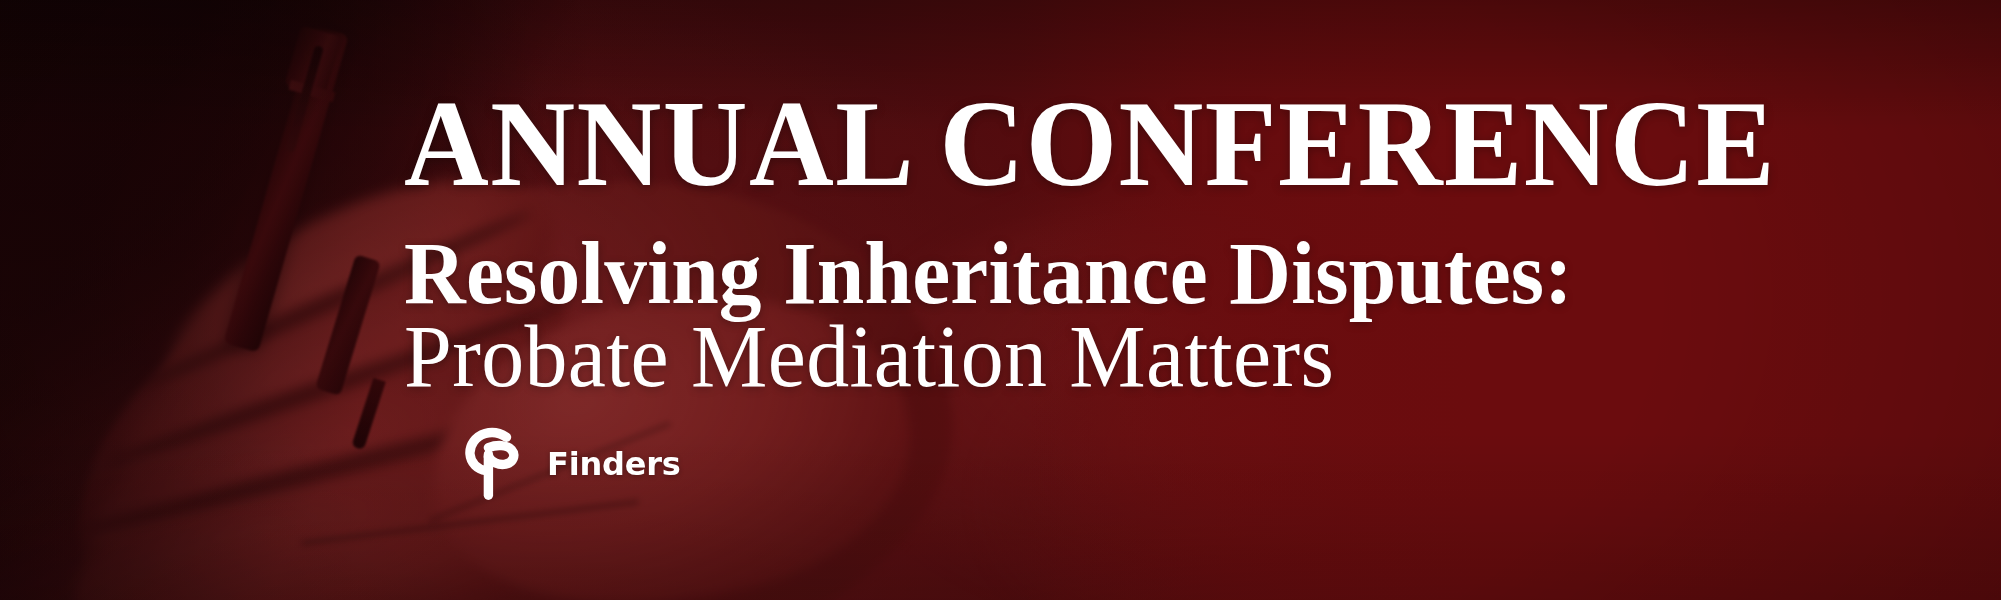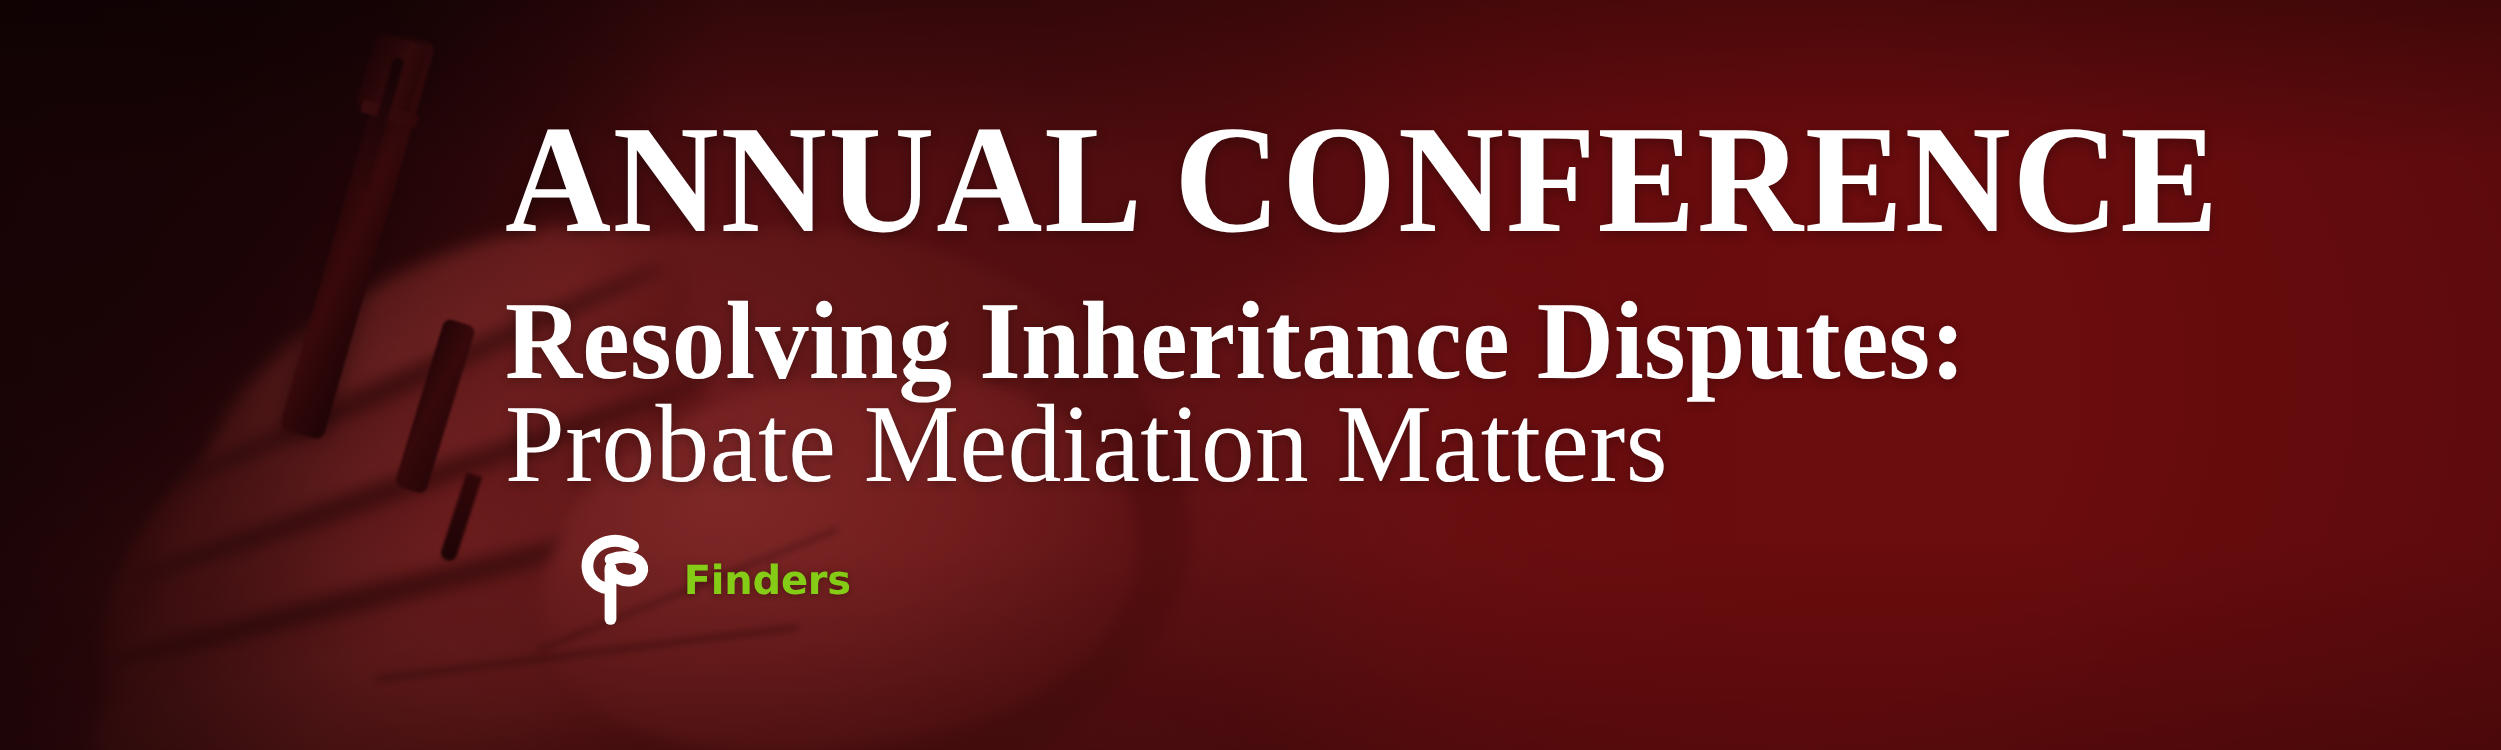--- a/index.html
+++ b/index.html
@@ -289,21 +289,21 @@
     margin-left:54px;
   }
   .logo-mark { display:block; width:72px; height:74px; flex:0 0 auto; }
   .logo-words {
     margin-left:16px;
     font-family:"DejaVu Sans", sans-serif;
     font-weight:700;
     font-size:32px;
     line-height:1.08;
     letter-spacing:-.2px;
-    color:#84cc16;
+    color:#ffffff;
     white-space:nowrap;
     text-shadow:0 1px 5px rgba(0,0,0,.3);
   }
   .logo-words span { display:block; }
 </style>
 </head>
 <body>
 
 <div class="banner">
 

